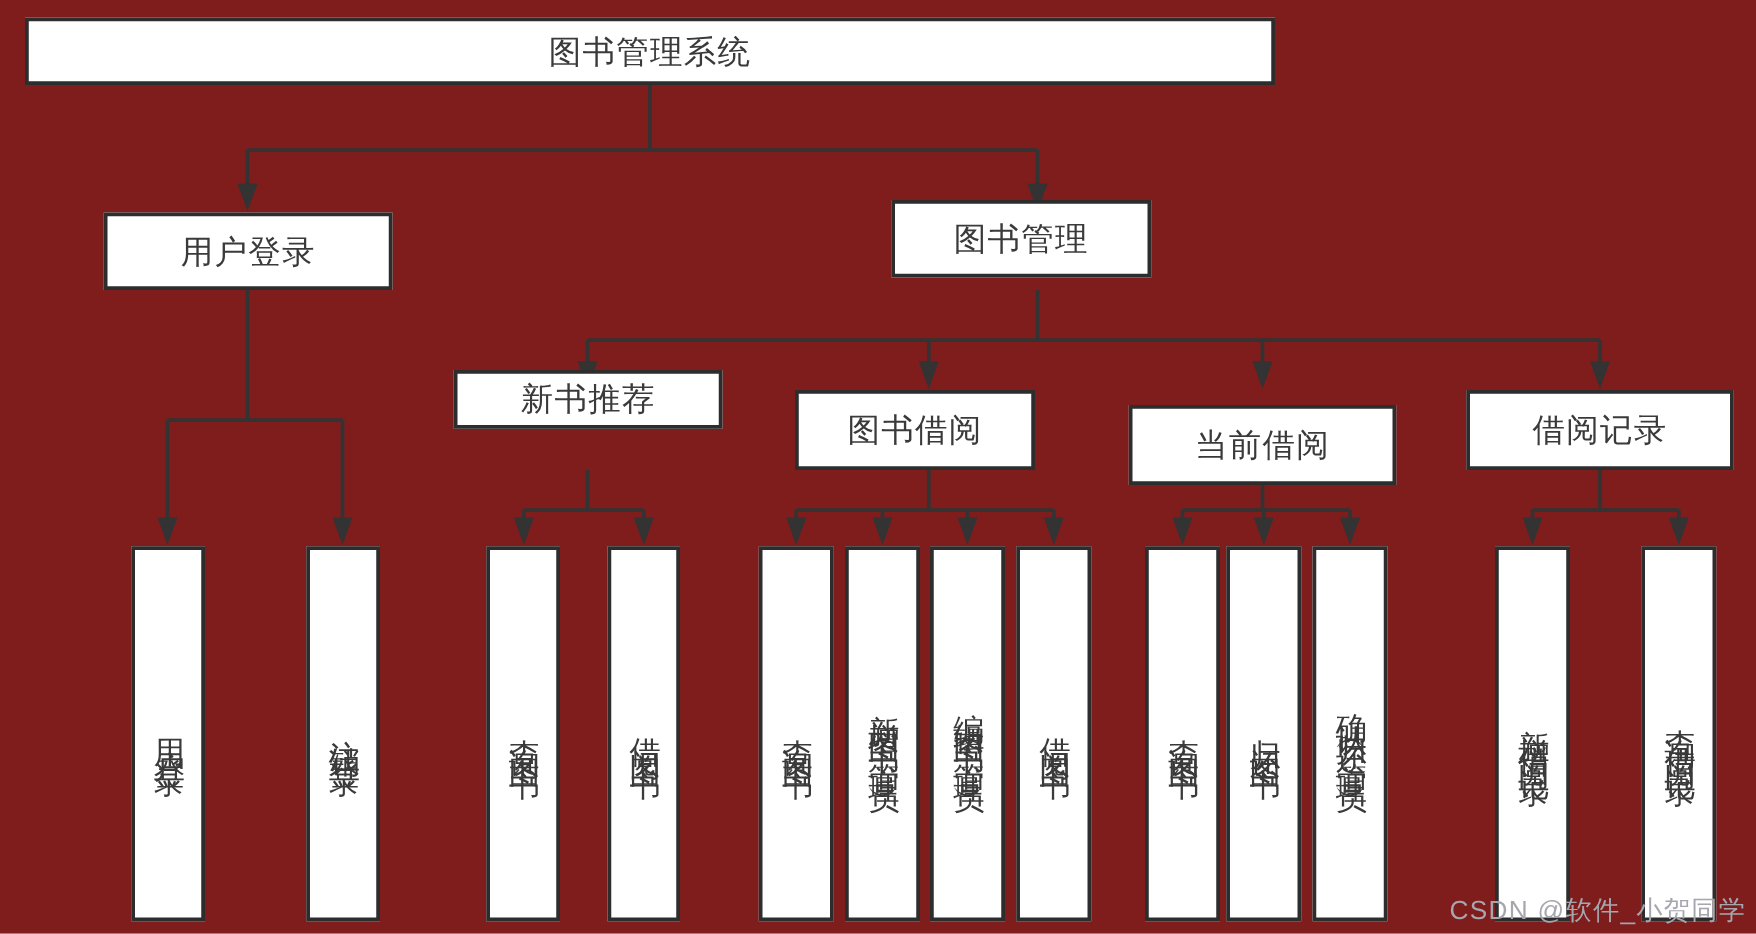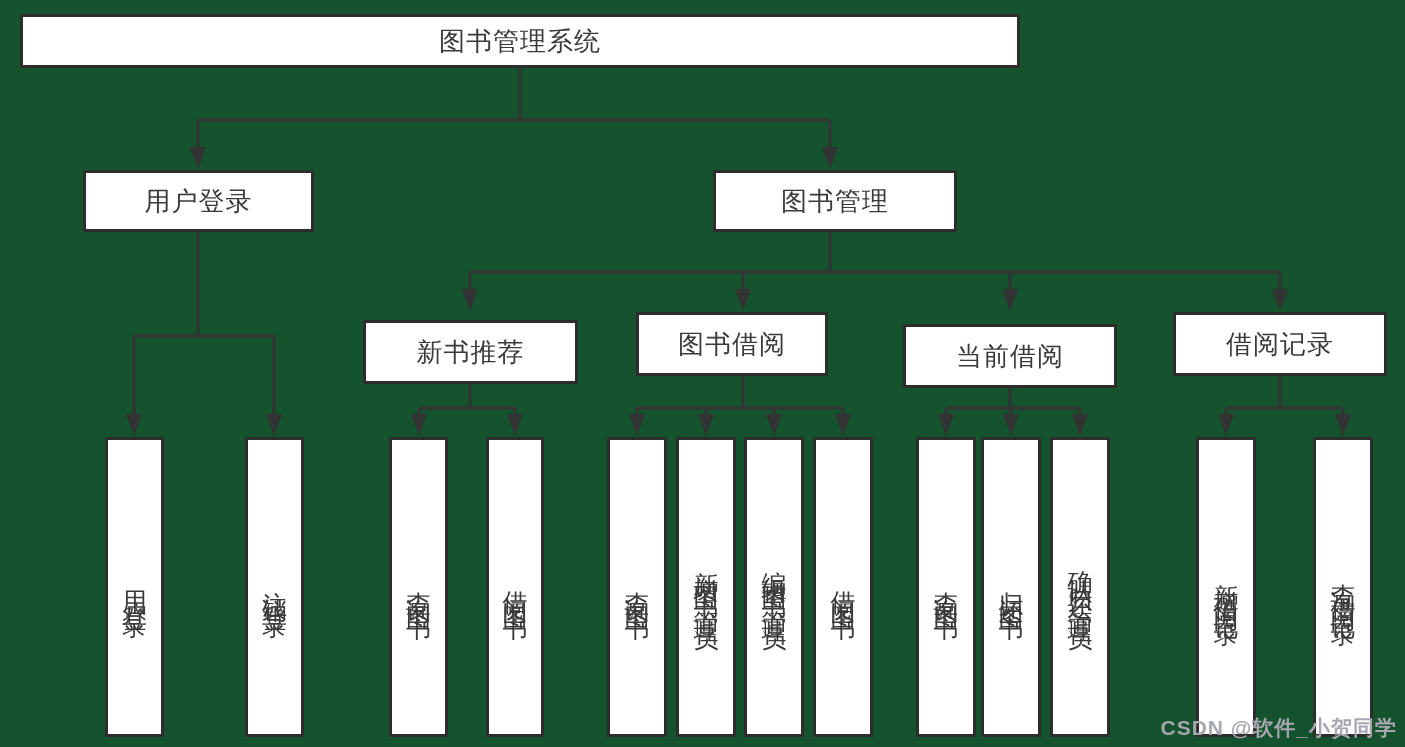--- a/index.html
+++ b/index.html
@@ -3,21 +3,21 @@
 <meta charset="utf-8">
 <style>
   * { margin: 0; padding: 0; box-sizing: border-box; }
   html, body { background: #ffffff; }
   body { font-family: "Liberation Sans", "DejaVu Sans", sans-serif; }
 
   .stage {
     position: relative;
     width: 1405px;
     height: 747px;
-    background: #14532d;
+    background: #7f1d1d;
     overflow: hidden;
   }
 
   .wires {
     position: absolute;
     left: 0; top: 0;
     width: 1405px; height: 747px;
     z-index: 1;
   }
 
@@ -59,21 +59,20 @@
 
   .watermark {
     position: absolute;
     right: 8px;
     bottom: 5px;
     font-size: 21px;
     color: #a6a6ae;
     letter-spacing: 1px;
     z-index: 3;
     white-space: nowrap;
-    font-weight: bold;
   }
 </style>
 </head>
 <body>
 
 <div class="stage">
 
   <svg class="wires" width="1405" height="747" viewBox="0 0 1405 747" aria-hidden="true">
     <g stroke="#333333" stroke-width="3" fill="none">
 
@@ -117,25 +116,25 @@
     </g>
   </svg>
 
   <div class="hnode" style="left:20px; top:14px; width:1000px; height:54px">
     <span class="lbl">图书管理系统</span>
   </div>
 
   <div class="hnode" style="left:83px; top:170px; width:231px; height:62px">
     <span class="lbl">用户登录</span>
   </div>
-  <div class="hnode" style="left:713px; top:170px; width:244px; height:62px">
+  <div class="hnode" style="left:713px; top:160px; width:208px; height:62px">
     <span class="lbl">图书管理</span>
   </div>
 
-  <div class="hnode" style="left:363px; top:320px; width:215px; height:64px">
+  <div class="hnode" style="left:363px; top:296px; width:215px; height:47px">
     <span class="lbl">新书推荐</span>
   </div>
   <div class="hnode" style="left:636px; top:312px; width:192px; height:64px">
     <span class="lbl">图书借阅</span>
   </div>
   <div class="hnode" style="left:903px; top:324px; width:214px; height:64px">
     <span class="lbl">当前借阅</span>
   </div>
   <div class="hnode" style="left:1173px; top:312px; width:214px; height:64px">
     <span class="lbl">借阅记录</span>

